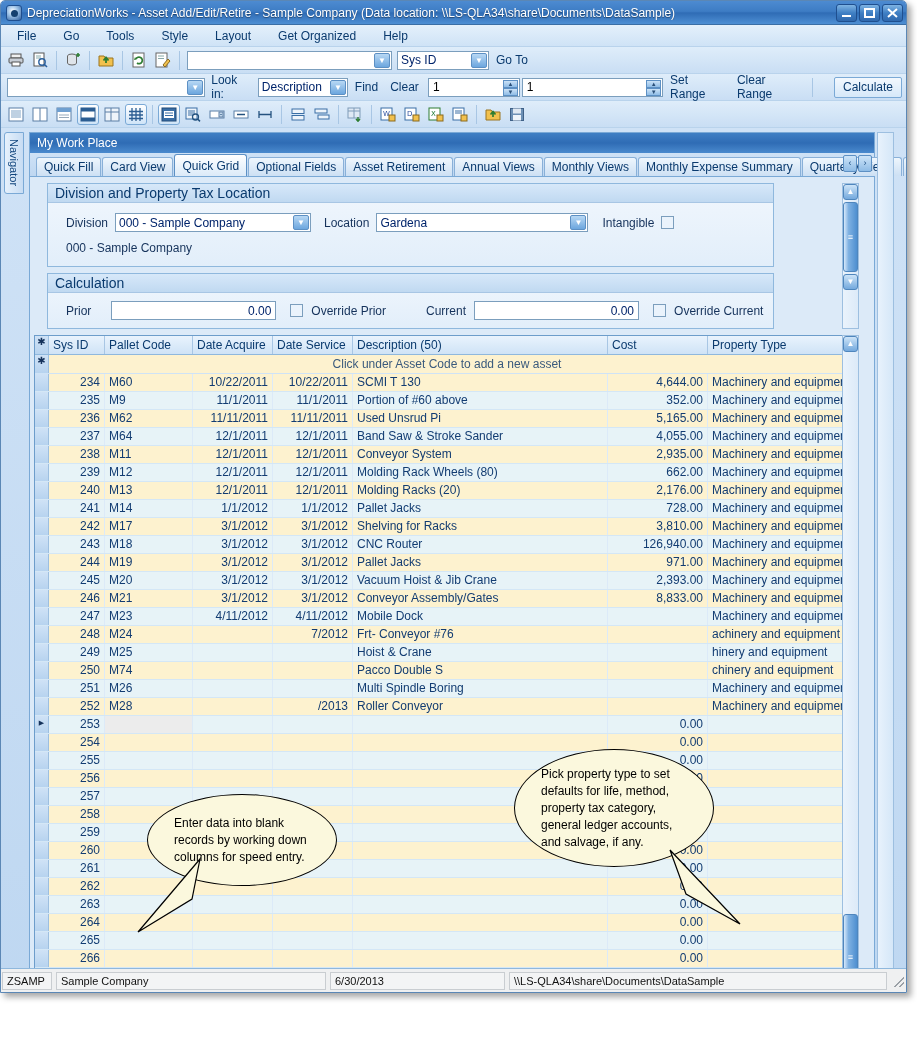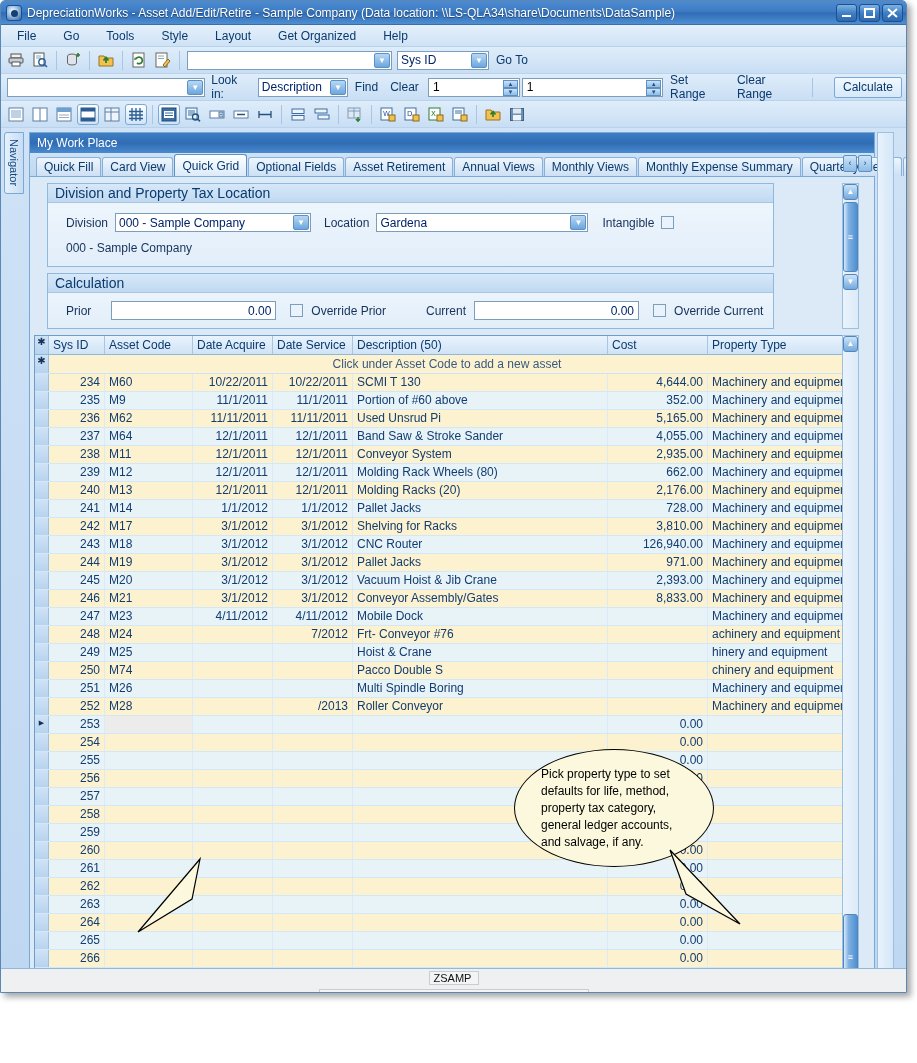--- a/index.html
+++ b/index.html
@@ -284,23 +284,22 @@
     position: absolute; right: 1px; top: 0; width: 20px; height: 15px;
     background: linear-gradient(180deg,#e2effb 0%, #bcd8f1 100%);
     border: 1px solid #8fb8dd; border-radius: 3px;
     color: #7da4cb; font-size: 9px; text-align: center; line-height: 13px;
   }
   
   .statusbar {
     position: absolute; left: 0; bottom: 0; width: 100%; height: 24px;
     background: #eff0f1;
     border-top: 1px solid #8fb8dd;
-    display: flex; align-items: center; padding: 2px 12px;
+    display: flex; align-items: center; padding: 2px 1px;
     gap: 4px;
-    flex-direction: column;
   }
   .status-cell {
     height: 18px; background: #f3f4f5; border: 1px solid #c9cdd1;
     font-size: 11px; color: #111; display: flex; align-items: center;
     padding: 0 4px; white-space: nowrap;
   }
   .grip { width: 14px; height: 14px; margin-left: auto; position: relative; }
   .grip::before {
     content: ""; position: absolute; right: 1px; bottom: 1px;
     width: 10px; height: 10px;
@@ -682,21 +681,21 @@
         <div class="vscroll" style="left:812px; top:6px; width:17px; height:146px;">
           <div class="sb-btn">▲</div>
           <div class="sb-thumb" style="height:70px; margin:2px 0;"></div>
           <div class="sb-btn">▼</div>
         </div>
 
         <div class="grid-wrap" style="left:4px; top:158px; width:812px; height:690px;">
           <div class="grid-head">
             <div class="sel-col">✱</div>
             <div class="cell c-sys" style="text-align:left">Sys ID</div>
-            <div class="cell c-code">Asset Code</div>
+            <div class="cell c-code">Pallet Code</div>
             <div class="cell c-acq" style="text-align:left">Date Acquire</div>
             <div class="cell c-svc" style="text-align:left">Date Service</div>
             <div class="cell c-desc">Description (50)</div>
             <div class="cell c-cost" style="text-align:left">Cost</div>
             <div class="cell c-prop">Property Type</div>
           </div>
           <div class="newrow">
             <div class="sel-col">✱</div>
             <div style="flex:1; text-align:center; padding-top:2px;">Click under Asset Code to add a new asset</div>
           </div>
@@ -1068,20 +1067,23 @@
           <div class="nav-btn">✱</div>
           <div class="nav-btn">▼</div>
           <div class="nav-hscroll">
             <div class="hs-left">‹</div>
           </div>
         </div>
 
         <svg class="tail" style="left:100px; top:660px;" width="150" height="110" viewBox="0 0 150 110">
           <path d="M70 22 L8 95 L62 62 Z" fill="#fbf8dd" stroke="#000" stroke-width="1.2"></path>
         </svg>
+        <div class="callout" style="left:117px; top:617px; width:190px; height:92px;">
+          <p>Enter data into blank records by working down columns for speed entry.</p>
+        </div>
 
         <svg class="tail" style="left:620px; top:655px;" width="120" height="110" viewBox="0 0 120 110">
           <path d="M20 18 L90 92 L36 62 Z" fill="#fbf8dd" stroke="#000" stroke-width="1.2"></path>
         </svg>
         <div class="callout" style="left:484px; top:572px; width:200px; height:118px;">
           <p>Pick property type to set defaults for life, method, property tax category, general ledger accounts, and salvage, if any.</p>
         </div>
 
       </div>
     </div>

